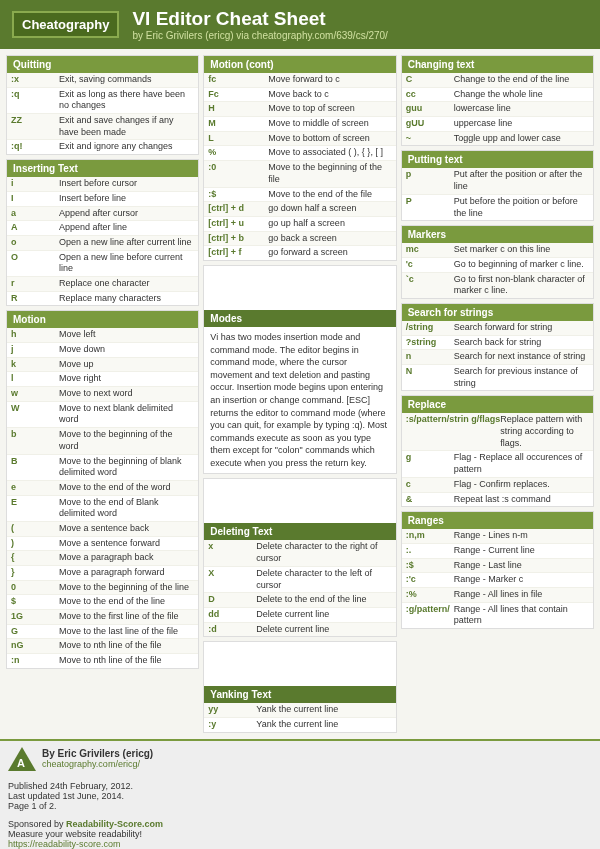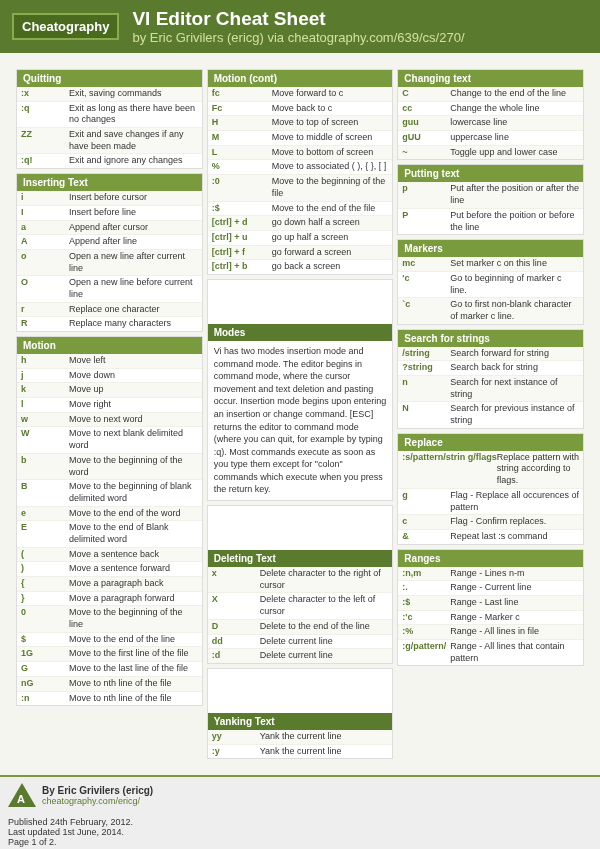--- a/index.html
+++ b/index.html
@@ -28,29 +28,29 @@
       font-weight: bold;
       color: white;
       white-space: nowrap;
     }
     .header-text h1 {
       font-size: 19px;
       font-weight: bold;
       color: white;
     }
     .header-text p {
-      font-size: 13px;
+      font-size: 10px;
       color: #d0e0a0;
     }
 
     
     .main-content {
       display: flex;
       gap: 0;
-      padding: 16px;
+      padding: 6px;
       gap: 4px;
     }
     .col {
       flex: 1;
       display: flex;
       flex-direction: column;
       gap: 4px;
     }
 
     
@@ -354,26 +354,26 @@
         </div>
       <div class="row">
           <span class="key wide">[ctrl] + d</span>
           <span class="desc">go down half a screen</span>
         </div>
       <div class="row">
           <span class="key wide">[ctrl] + u</span>
           <span class="desc">go up half a screen</span>
         </div>
       <div class="row">
+          <span class="key wide">[ctrl] + b</span>
+          <span class="desc">go back a screen</span>
+        </div>
+      <div class="row">
           <span class="key wide">[ctrl] + f</span>
           <span class="desc">go forward a screen</span>
-        </div>
-      <div class="row">
-          <span class="key wide">[ctrl] + b</span>
-          <span class="desc">go back a screen</span>
         </div>
     </div>
 
     <div class="section">
       <div class="section-header dark">Modes</div>
       <div class="modes-text">Vi has two modes insertion mode and command mode. The editor begins in command mode, where the cursor movement and text deletion and pasting occur. Insertion mode begins upon entering an insertion or change command. [ESC] returns the editor to command mode (where you can quit, for example by typing :q). Most commands execute as soon as you type them except for "colon" commands which execute when you press the return key.</div>
     </div>
 
     <div class="section">
       <div class="section-header dark">Deleting Text</div>

